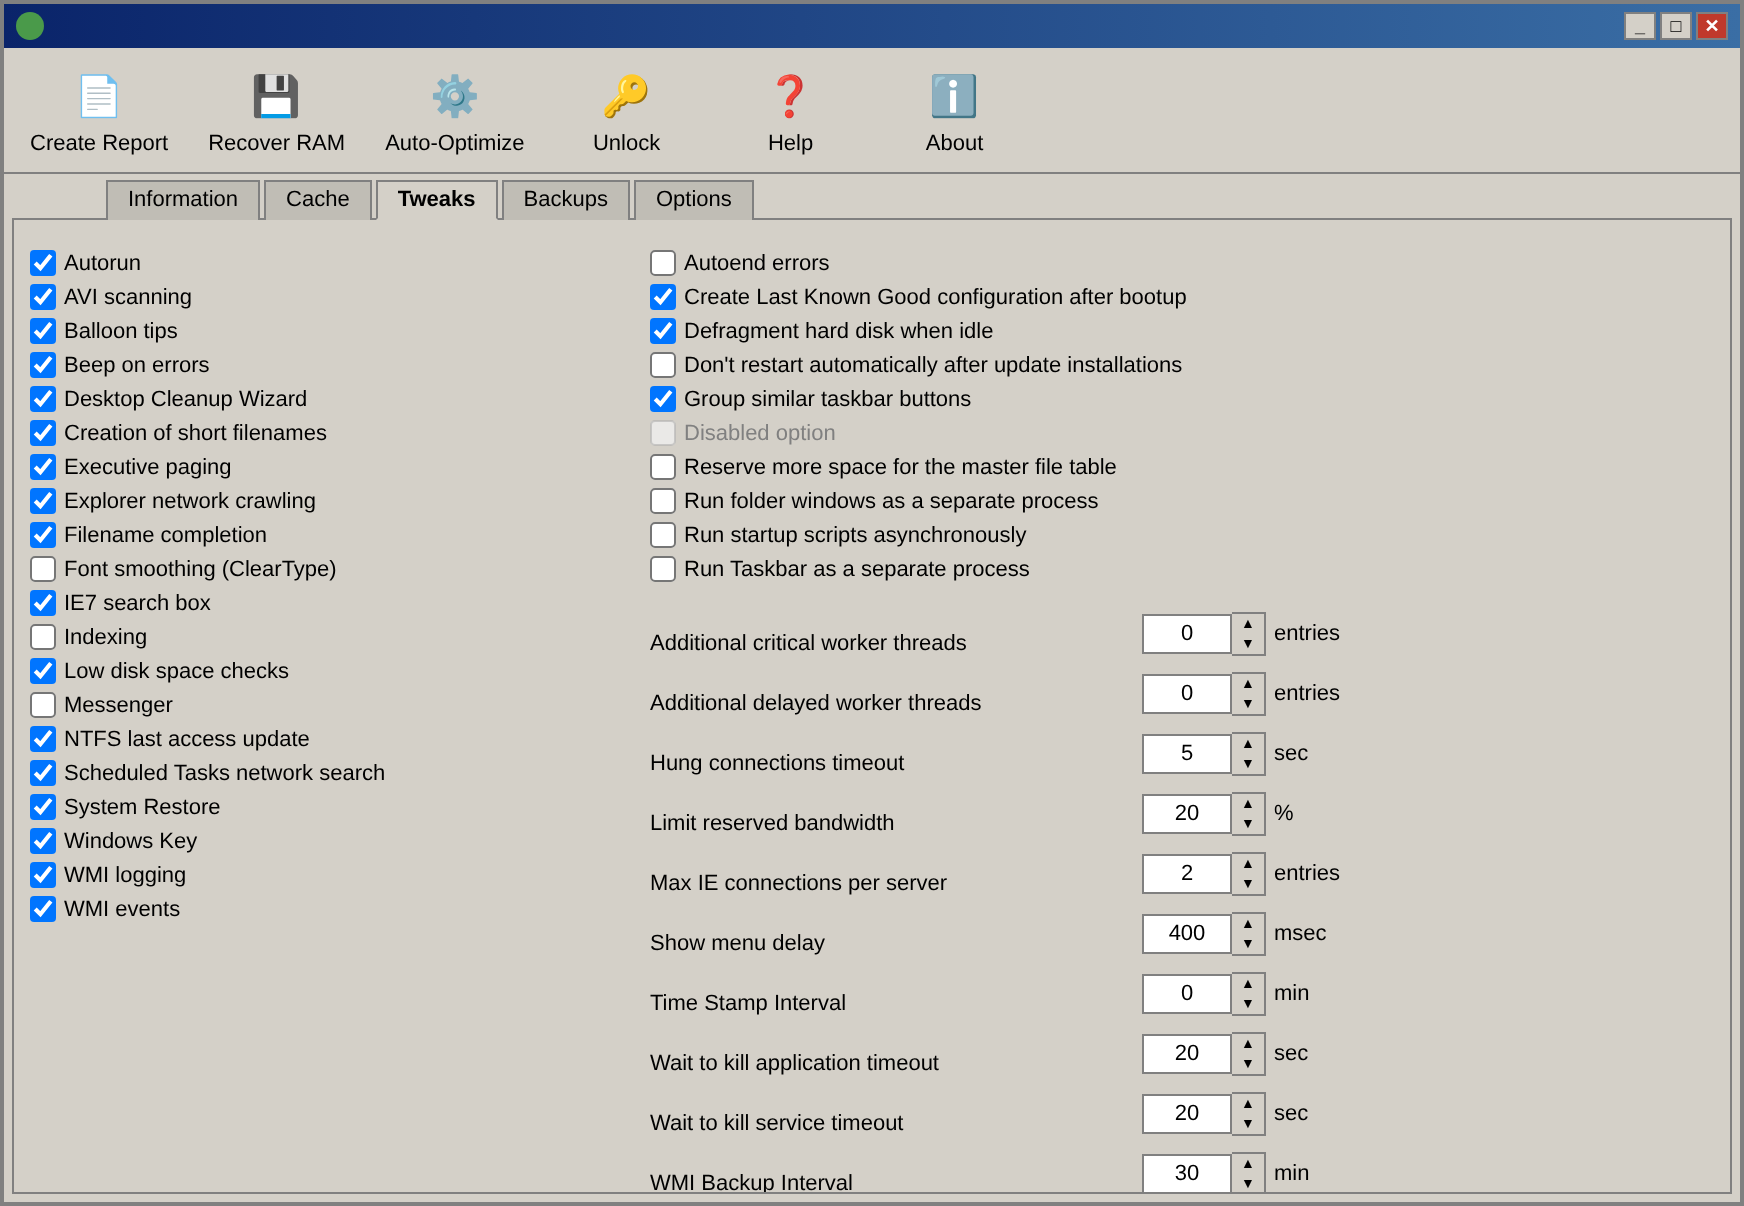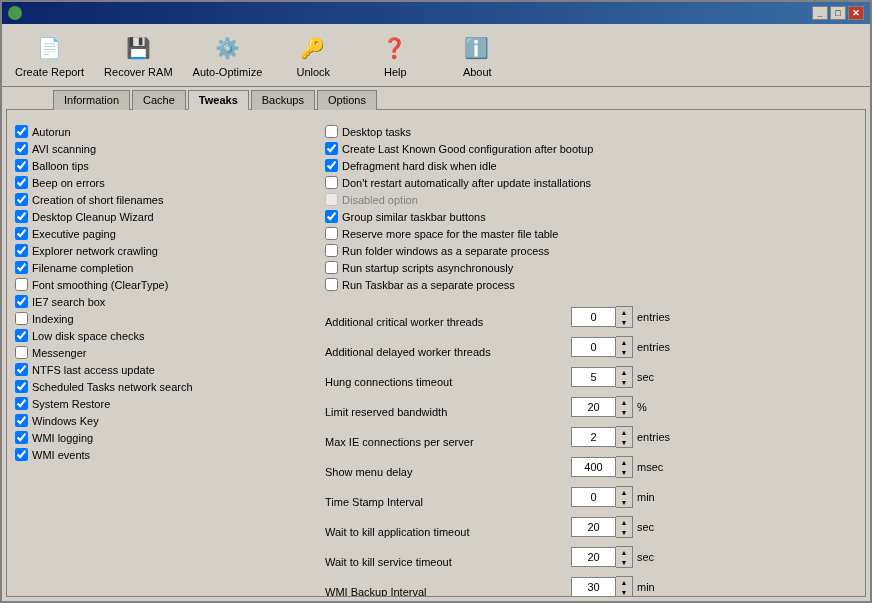--- a/index.html
+++ b/index.html
@@ -278,25 +278,25 @@
           <div class="check-item">
             <input type="checkbox" checked="" style="">
             <label>Balloon tips</label>
           </div>
           <div class="check-item">
             <input type="checkbox" checked="" style="">
             <label>Beep on errors</label>
           </div>
           <div class="check-item">
             <input type="checkbox" checked="" style="">
+            <label>Desktop Cleanup Wizard</label>
+          </div>
+          <div class="check-item">
+            <input type="checkbox" checked="" style="">
             <label>Creation of short filenames</label>
-          </div>
-          <div class="check-item">
-            <input type="checkbox" checked="" style="">
-            <label>Desktop Cleanup Wizard</label>
           </div>
           <div class="check-item">
             <input type="checkbox" checked="" style="">
             <label>Executive paging</label>
           </div>
           <div class="check-item">
             <input type="checkbox" checked="" style="">
             <label>Explorer network crawling</label>
           </div>
           <div class="check-item">
@@ -344,41 +344,41 @@
             <label>WMI logging</label>
           </div>
           <div class="check-item">
             <input type="checkbox" checked="" style="">
             <label>WMI events</label>
           </div>
         </div>
       <div class="right-col" id="right-col">
       <div class="check-item">
             <input type="checkbox" style="">
-            <label>Desktop tasks</label>
+            <label>Autoend errors</label>
           </div>
           <div class="check-item">
             <input type="checkbox" checked="" style="">
             <label>Create Last Known Good configuration after bootup</label>
           </div>
           <div class="check-item">
             <input type="checkbox" checked="" style="">
             <label>Defragment hard disk when idle</label>
           </div>
           <div class="check-item">
             <input type="checkbox" style="">
             <label>Don't restart automatically after update installations</label>
+          </div>
+          <div class="check-item">
+            <input type="checkbox" checked="" style="">
+            <label>Group similar taskbar buttons</label>
           </div>
           <div class="check-item disabled">
             <input type="checkbox" disabled="" style="">
             <label>Disabled option</label>
-          </div>
-          <div class="check-item">
-            <input type="checkbox" checked="" style="">
-            <label>Group similar taskbar buttons</label>
           </div>
           <div class="check-item">
             <input type="checkbox" style="">
             <label>Reserve more space for the master file table</label>
           </div>
           <div class="check-item">
             <input type="checkbox" style="">
             <label>Run folder windows as a separate process</label>
           </div>
           <div class="check-item">

